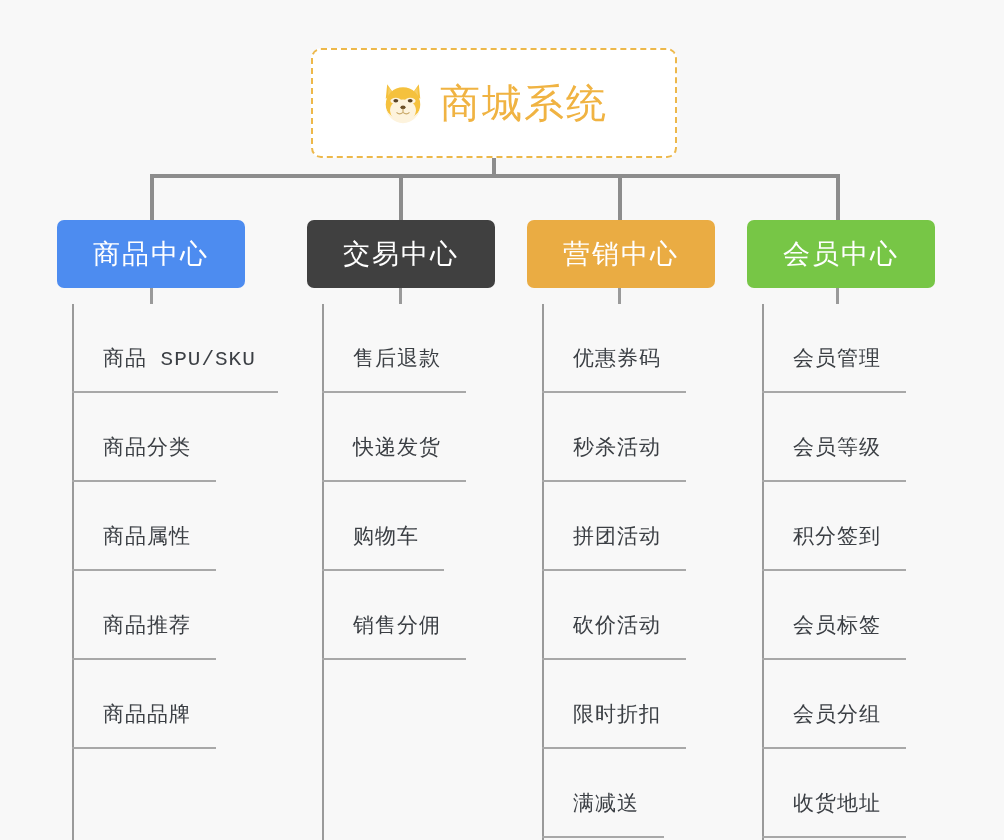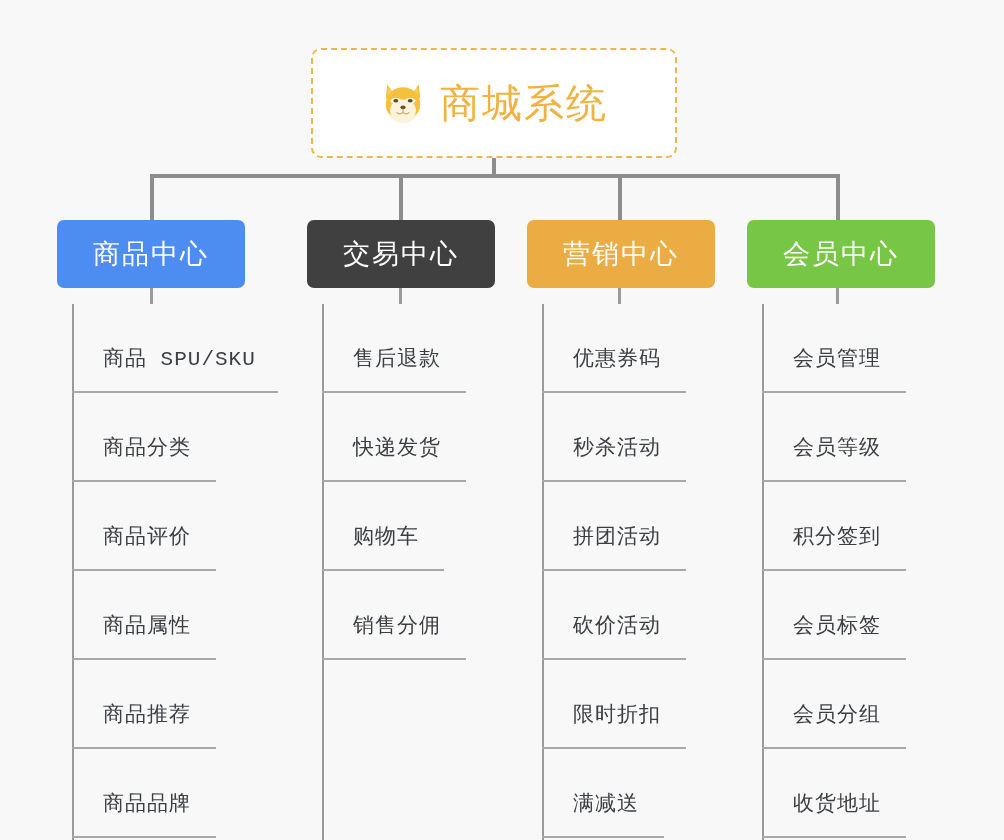--- a/index.html
+++ b/index.html
@@ -198,24 +198,20 @@
       <div class="leaf-rail"></div>
       <div class="leaf-item">
         <span class="leaf-label">商品 SPU/SKU</span>
         <span class="leaf-underline" style="width: 206px;"></span>
       </div>
       <div class="leaf-item">
         <span class="leaf-label">商品分类</span>
         <span class="leaf-underline" style="width: 144px;"></span>
       </div>
       <div class="leaf-item">
-        <span class="leaf-label">商品评价</span>
-        <span class="leaf-underline" style="width: 144px;"></span>
-      </div>
-      <div class="leaf-item">
         <span class="leaf-label">商品属性</span>
         <span class="leaf-underline" style="width: 144px;"></span>
       </div>
       <div class="leaf-item">
         <span class="leaf-label">商品推荐</span>
         <span class="leaf-underline" style="width: 144px;"></span>
       </div>
       <div class="leaf-item">
         <span class="leaf-label">商品品牌</span>
         <span class="leaf-underline" style="width: 144px;"></span>

